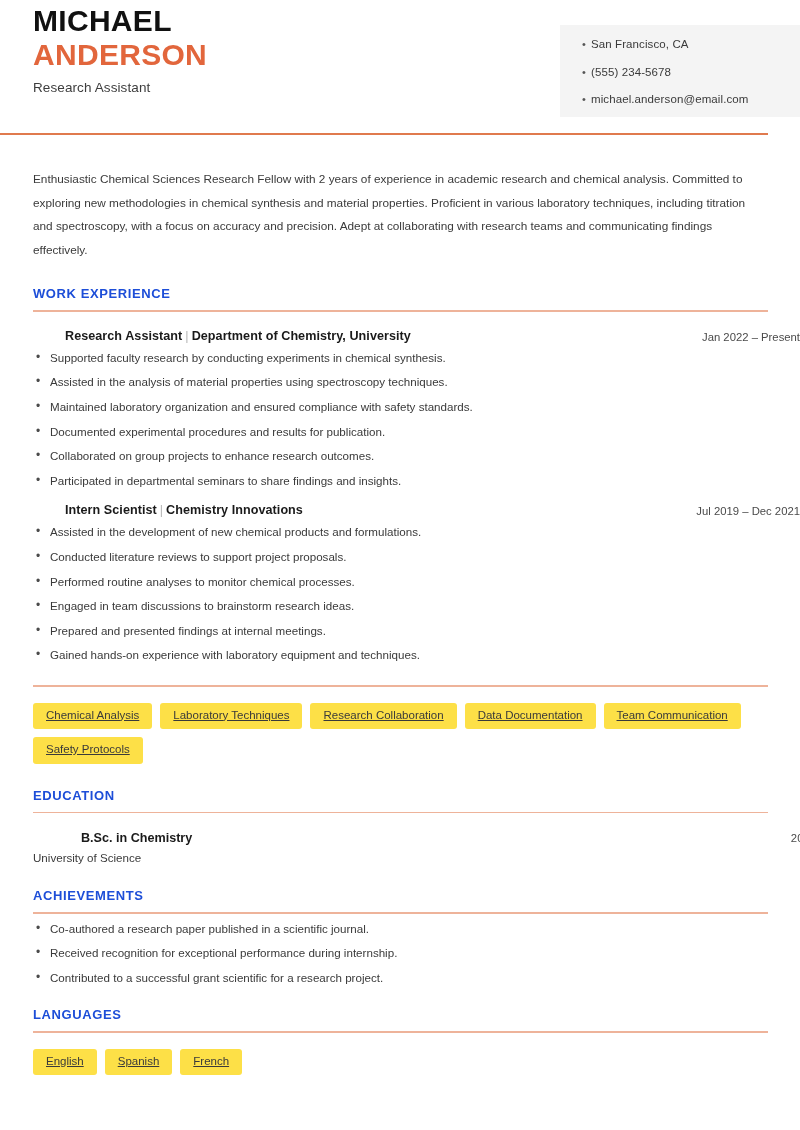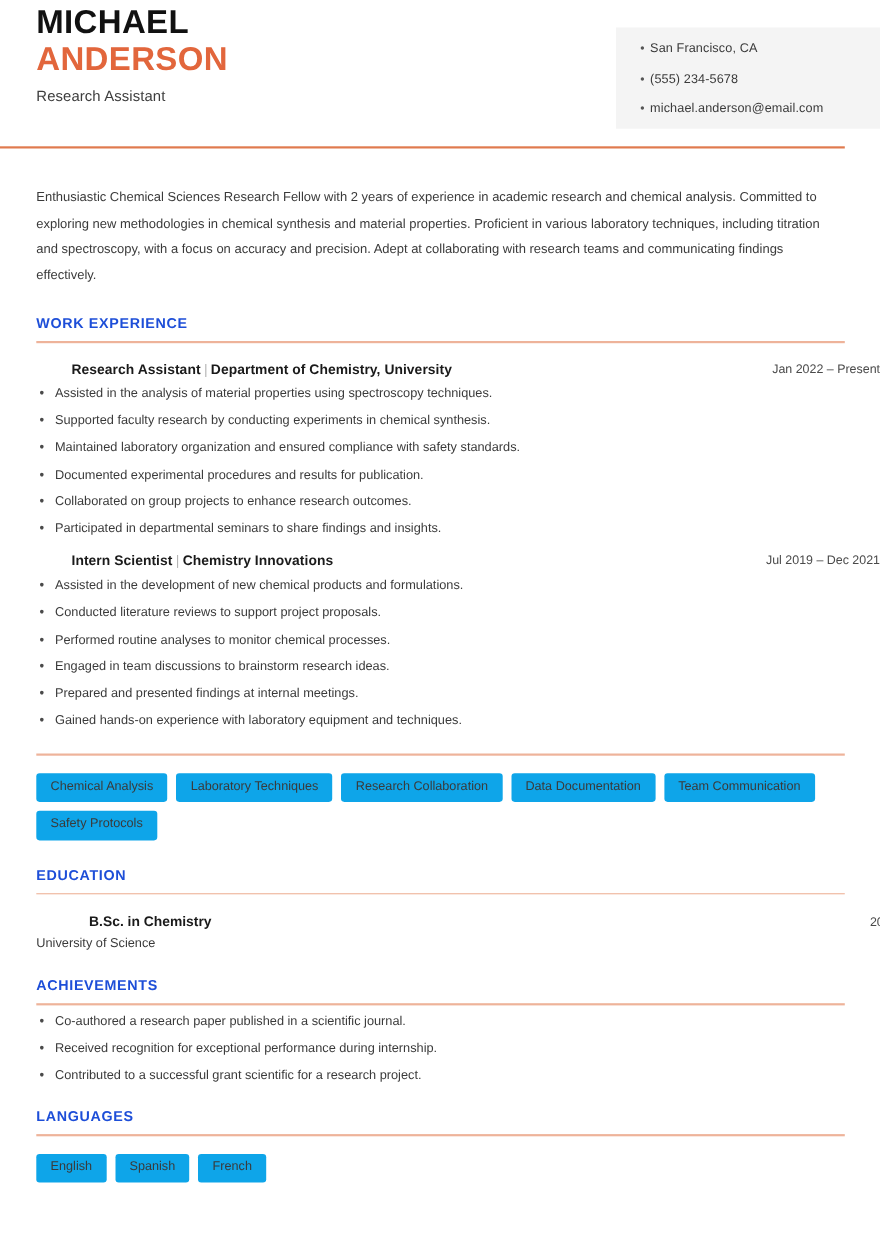--- a/index.html
+++ b/index.html
@@ -116,21 +116,21 @@
     height: 1.5px;
     background: #eeb39a;
     width: 735px;
   }
 
   
   .entry { margin-top: 17px; }
   .entry-head {
     display: flex;
     justify-content: space-between;
-    align-items: center;
+    align-items: flex-end;
     width: 735px;
     padding-left: 32px;
   }
   .entry-title {
     font-size: 12.6px;
     font-weight: bold;
     color: #1a1a1a;
     letter-spacing: 0.05px;
   }
   .entry-sep {
@@ -168,27 +168,28 @@
 
   
   .chips {
     margin-top: 16px;
     display: flex;
     flex-wrap: wrap;
     gap: 8px 8px;
     width: 740px;
   }
   .chip {
-    background: #0ea5e9;
+    background: #fde047;
     border-radius: 3px;
     padding: 7px 13px 8px 13px;
     font-size: 11.5px;
     color: #3a3a3a;
     line-height: 1;
     white-space: nowrap;
+    text-decoration: underline;
   }
 
   
   .edu-entry { margin-top: 18px; }
   .edu-head {
     display: flex;
     justify-content: space-between;
     align-items: baseline;
     width: 735px;
     margin-left: 48px;
@@ -250,22 +251,22 @@
       <div class="section-rule"></div>
 
       <div class="entry">
         <div class="entry-head">
           <div class="entry-title">
             <span>Research Assistant</span><span class="entry-sep">|</span><span>Department of Chemistry, University</span>
           </div>
           <div class="entry-date">Jan 2022 – Present</div>
         </div>
         <ul class="bullets">
+          <li>Supported faculty research by conducting experiments in chemical synthesis.</li>
           <li>Assisted in the analysis of material properties using spectroscopy techniques.</li>
-          <li>Supported faculty research by conducting experiments in chemical synthesis.</li>
           <li>Maintained laboratory organization and ensured compliance with safety standards.</li>
           <li>Documented experimental procedures and results for publication.</li>
           <li>Collaborated on group projects to enhance research outcomes.</li>
           <li>Participated in departmental seminars to share findings and insights.</li>
         </ul>
       </div>
 
       <div class="entry">
         <div class="entry-head">
           <div class="entry-title">

